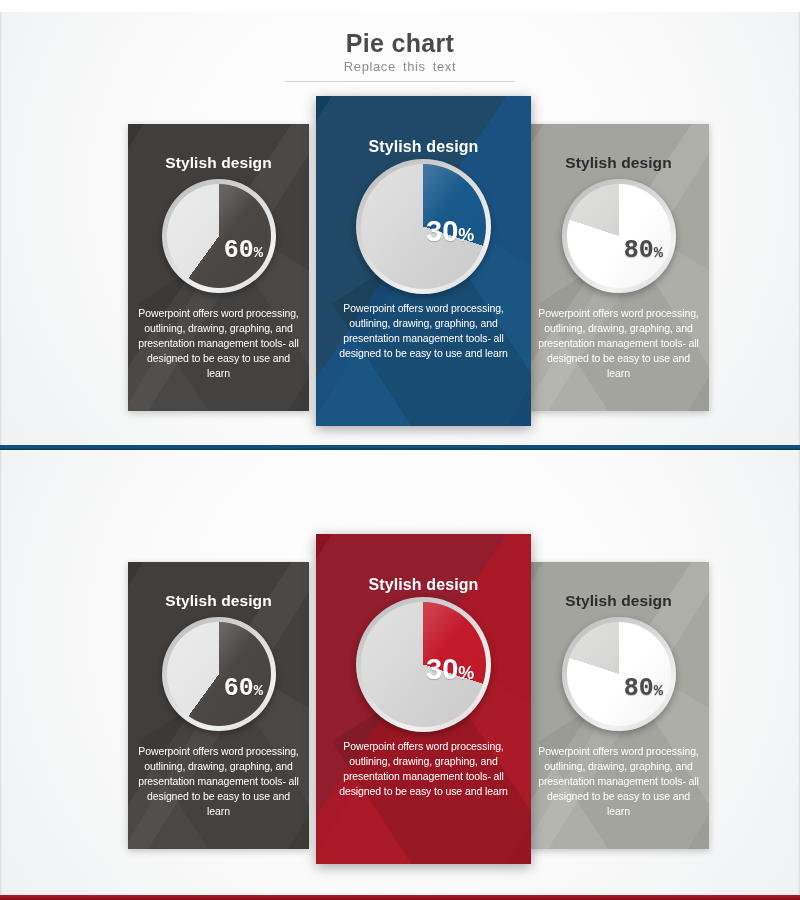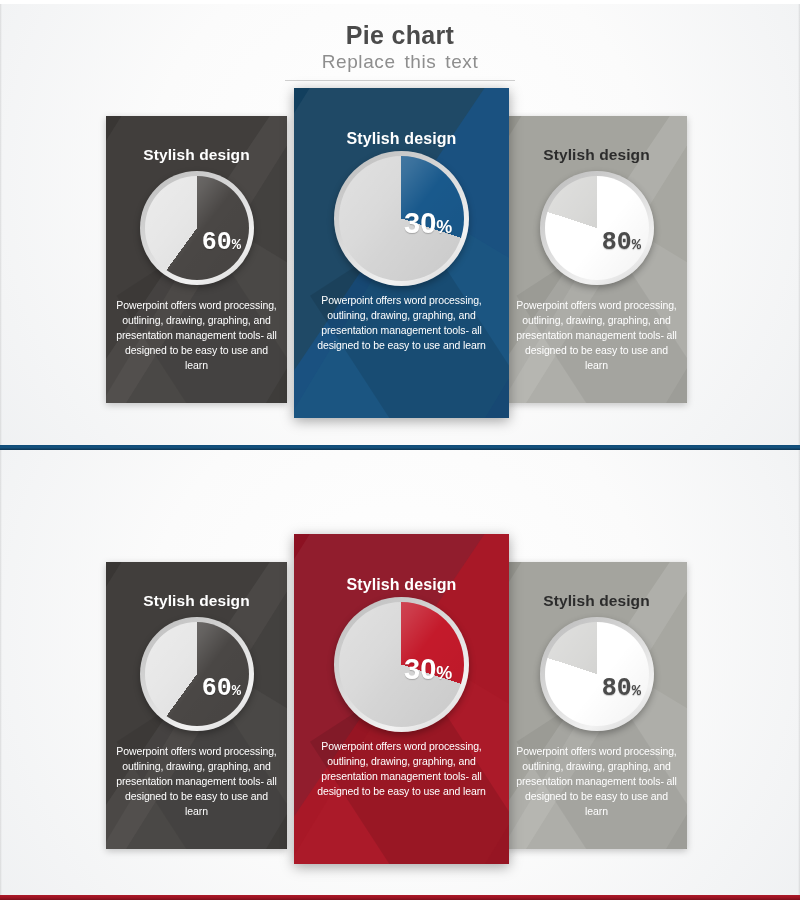--- a/index.html
+++ b/index.html
@@ -13,21 +13,21 @@
   .deck { position: relative; width: 800px; height: 900px; }
 
   
   .slide {
     position: absolute;
     left: 0; width: 800px;
     overflow: hidden;
     background:
       radial-gradient(ellipse 70% 120% at 50% 40%, #ffffff 0%, #fbfbfb 45%, #eceef0 100%);
   }
-  .slide-top    { top: 4px;   height: 445px; }
+  .slide-top    { top: 12px;   height: 445px; }
   .slide-bottom { top: 450px; height: 450px; }
 
   .slide-edge-l, .slide-edge-r {
     position: absolute; top: 0; bottom: 0; width: 2px;
     background: linear-gradient(to right, rgba(0,0,0,0.10), rgba(0,0,0,0));
   }
   .slide-edge-l { left: 0; }
   .slide-edge-r { right: 0; transform: scaleX(-1); }
 
   .divider {
@@ -42,34 +42,35 @@
     background: linear-gradient(to bottom, #ad1a29 0%, #9d1423 50%, #7c0f1c 100%);
   }
 
   
   .head { position: absolute; left: 0; width: 800px; text-align: center; }
   .head-title {
     font-size: 25px; font-weight: bold; color: #4b4b4b;
     letter-spacing: 0.3px; line-height: 1.05;
   }
   .head-sub {
-    font-size: 19px; color: #8e8e8e; margin-top: 3px;
+    font-size: 13px; color: #8e8e8e; margin-top: 3px;
     letter-spacing: 0.6px; word-spacing: 3px;
   }
   .head-rule {
     width: 230px; height: 1px; background: #cfcfcf;
     margin: 7px auto 0;
   }
 
   
   .cards { position: absolute; left: 0; width: 800px; height: 330px; }
 
   .card {
     position: absolute;
     overflow: hidden;
+    margin-left: 22px;
   }
   .card-side {
     width: 181px; height: 287px; top: 28px;
   }
   .card-left   { left: 106px; }
   .card-right  { left: 506px; }
   .card-center {
     left: 294px; width: 215px; height: 330px; top: 0;
     box-shadow: 0 3px 12px rgba(0,0,0,0.35);
     z-index: 3;

